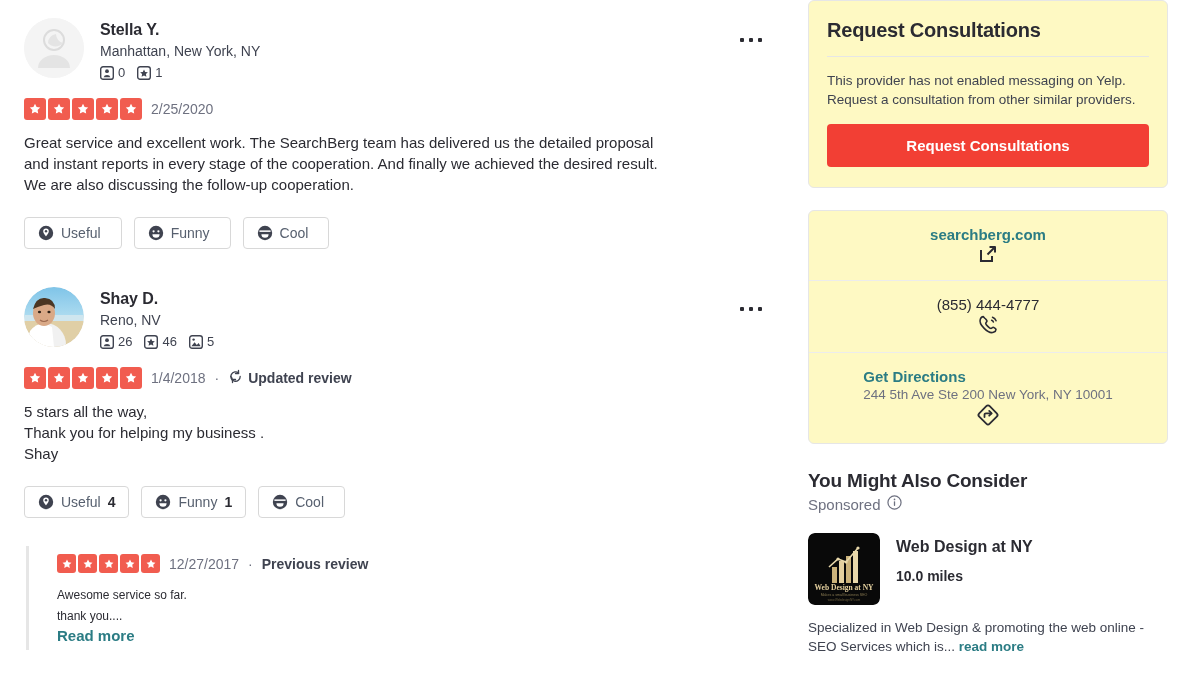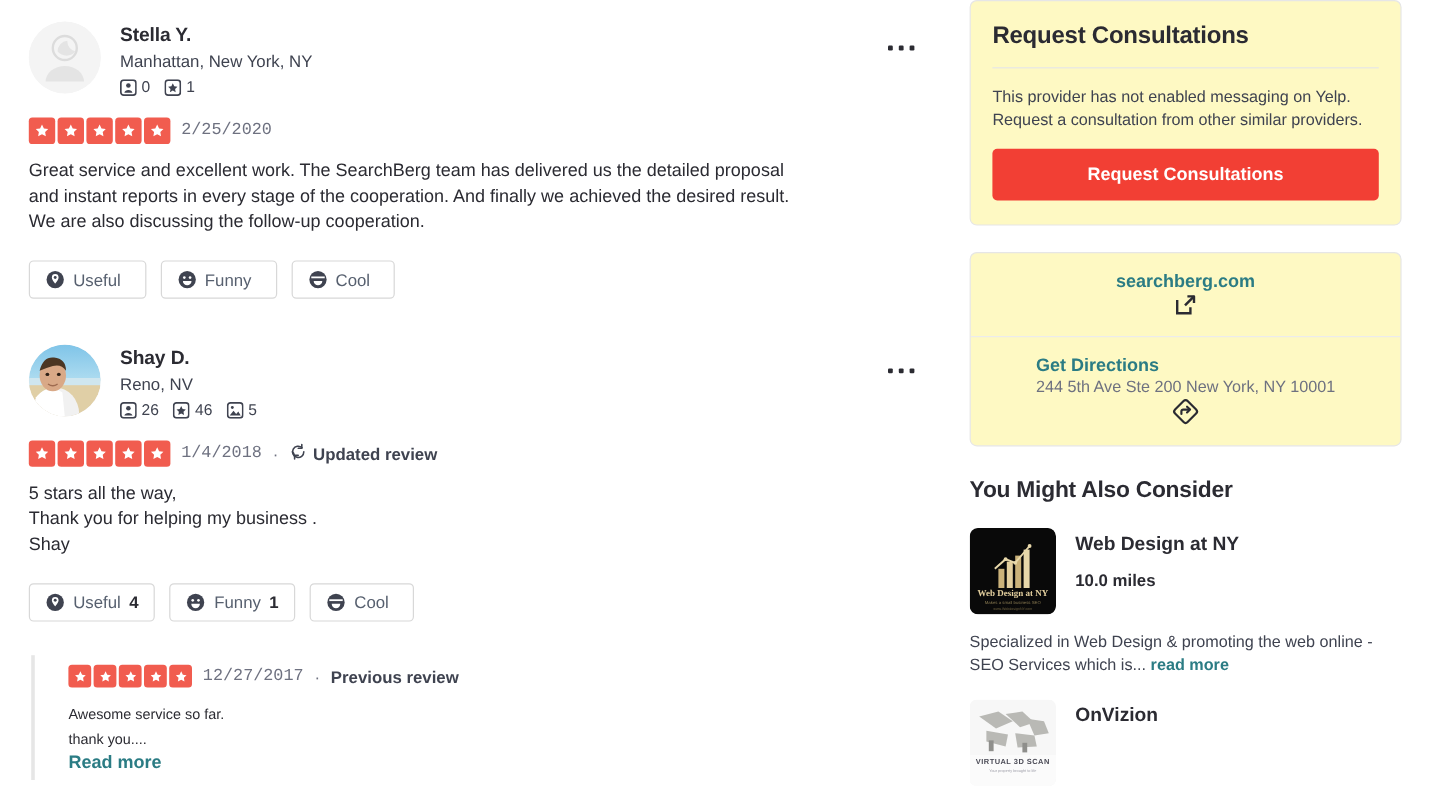--- a/index.html
+++ b/index.html
@@ -45,21 +45,21 @@
   }
 
   .rating-row { display: flex; align-items: center; gap: 9px; margin-top: 18px; }
   .stars { display: flex; gap: 2px; }
   .stars i {
     width: 22px; height: 22px; background: #f15c4f; border-radius: 3px;
     display: inline-flex; align-items: center; justify-content: center;
   }
   .stars.sm i { width: 19px; height: 19px; border-radius: 3px; }
   .stars i svg { display: block; }
-  .rev-date { font-size: 14px; color: #6e7180; font-family: Liberation Mono, monospace; }
+  .rev-date { font-size: 14px; color: #6e7180; }
   .rev-tag { font-size: 14px; color: #3f4350; font-weight: bold; display: flex; align-items: center; gap: 5px; }
   .dot-sep { color: #6e7180; font-size: 14px; }
 
   .rev-body {
     font-size: 15px; line-height: 21px; color: #2b2b32;
     margin-top: 12px; max-width: 650px;
   }
 
   .actions { display: flex; gap: 12px; margin-top: 22px; }
   .act-btn {
@@ -458,35 +458,55 @@
         <span class="contact-link">searchberg.com</span>
         <span class="contact-icon">
           <svg width="22" height="22" viewBox="0 0 22 22">
             <path d="M4 7v11h11v-5" fill="none" stroke="#2b2b32" stroke-width="2"></path>
             <path d="M10.5 11.5L18 4" fill="none" stroke="#2b2b32" stroke-width="2"></path>
             <path d="M12.5 4H18v5.5" fill="none" stroke="#2b2b32" stroke-width="2" stroke-linejoin="round"></path>
           </svg>
         </span>
       </div>
       <div class="contact-row">
+        <span class="contact-plain">(855) 444-4777</span>
+        <span class="contact-icon">
+          <svg width="24" height="24" viewBox="0 0 24 24">
+            <path d="M7.2 3.6c-1 0-2.4 1.3-2.9 2.6-1 2.7 1.5 6.8 3.9 9.2 2.4 2.4 6.5 4.9 9.2 3.9 1.3-.5 2.6-1.9 2.6-2.9 0-.5-2.3-2.2-2.9-2.2-.5 0-1.6 1.3-2.1 1.3-.6 0-2.1-1-3.2-2.1-1.1-1.1-2.1-2.6-2.1-3.2 0-.5 1.3-1.6 1.3-2.1 0-.6-1.7-2.9-2.2-2.9z" fill="none" stroke="#2b2b32" stroke-width="1.6" stroke-linejoin="round"></path>
+            <path d="M16.5 4.2a6 6 0 0 1 3.6 3.6" fill="none" stroke="#2b2b32" stroke-width="1.5" stroke-linecap="round"></path>
+            <path d="M15.6 7.3a3 3 0 0 1 1.8 1.8" fill="none" stroke="#2b2b32" stroke-width="1.5" stroke-linecap="round"></path>
+          </svg>
+        </span>
+      </div>
+      <div class="contact-row">
         <span>
           <span class="contact-link" style="display:block;">Get Directions</span>
           <span class="contact-sub" style="display:block;">244 5th Ave Ste 200 New York, NY 10001</span>
         </span>
         <span class="contact-icon">
           <svg width="26" height="26" viewBox="0 0 26 26">
             <rect x="13" y="2.5" width="14.8" height="14.8" rx="2.4" transform="rotate(45 13 2.5)" fill="none" stroke="#2b2b32" stroke-width="1.8"></rect>
             <path d="M9.5 15v-2.3a1.4 1.4 0 0 1 1.4-1.4h5.3" fill="none" stroke="#2b2b32" stroke-width="1.8" stroke-linecap="round" stroke-linejoin="round"></path>
             <path d="M14.2 8.9l2.5 2.4-2.5 2.4" fill="none" stroke="#2b2b32" stroke-width="1.8" stroke-linecap="round" stroke-linejoin="round"></path>
           </svg>
         </span>
       </div>
     </div>
 
     <div class="section-title">You Might Also Consider</div>
+    <div class="sponsored">
+      <span>Sponsored</span>
+      <span>
+        <svg width="15" height="15" viewBox="0 0 16 16">
+          <circle cx="8" cy="8" r="7" fill="none" stroke="#6e7180" stroke-width="1.3"></circle>
+          <circle cx="8" cy="4.7" r="0.9" fill="#6e7180"></circle>
+          <rect x="7.3" y="6.6" width="1.4" height="5" rx="0.6" fill="#6e7180"></rect>
+        </svg>
+      </span>
+    </div>
 
     <div class="ad-item">
       <div class="ad-thumb">
         <svg width="72" height="72" viewBox="0 0 72 72">
           <rect width="72" height="72" rx="7" fill="#090909"></rect>
           <g>
             <rect x="24" y="34" width="5" height="16" fill="#cbb27a"></rect>
             <rect x="31" y="28" width="5" height="22" fill="#e3cf9e"></rect>
             <rect x="38" y="23" width="5" height="27" fill="#cbb27a"></rect>
             <rect x="45" y="18" width="5" height="32" fill="#e8d8aa"></rect>

